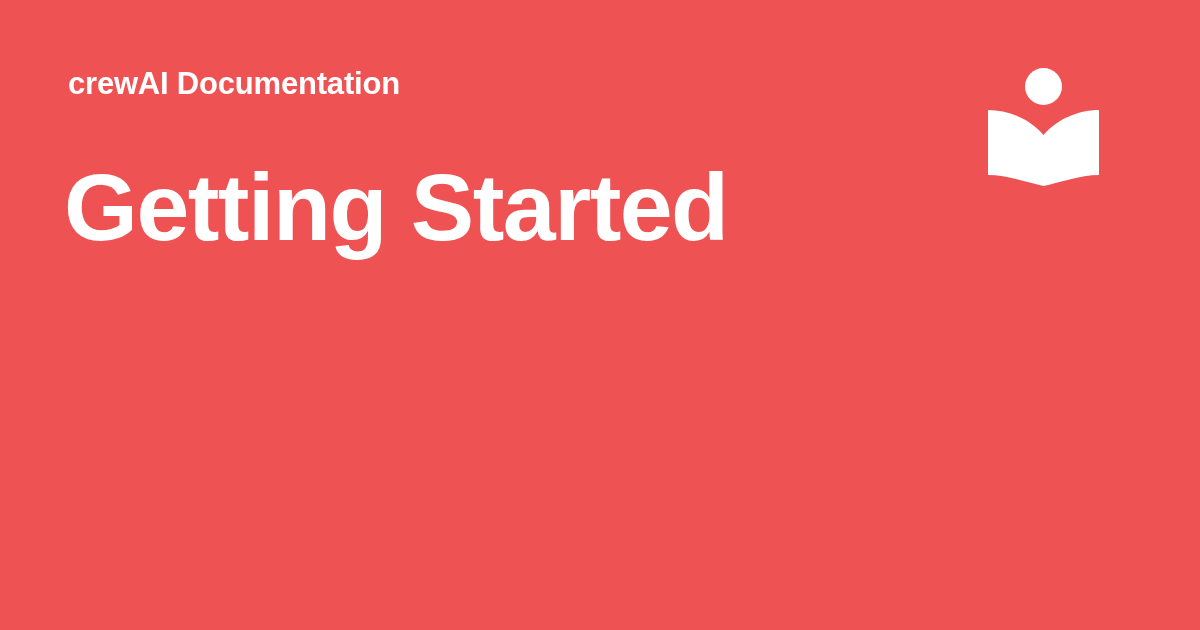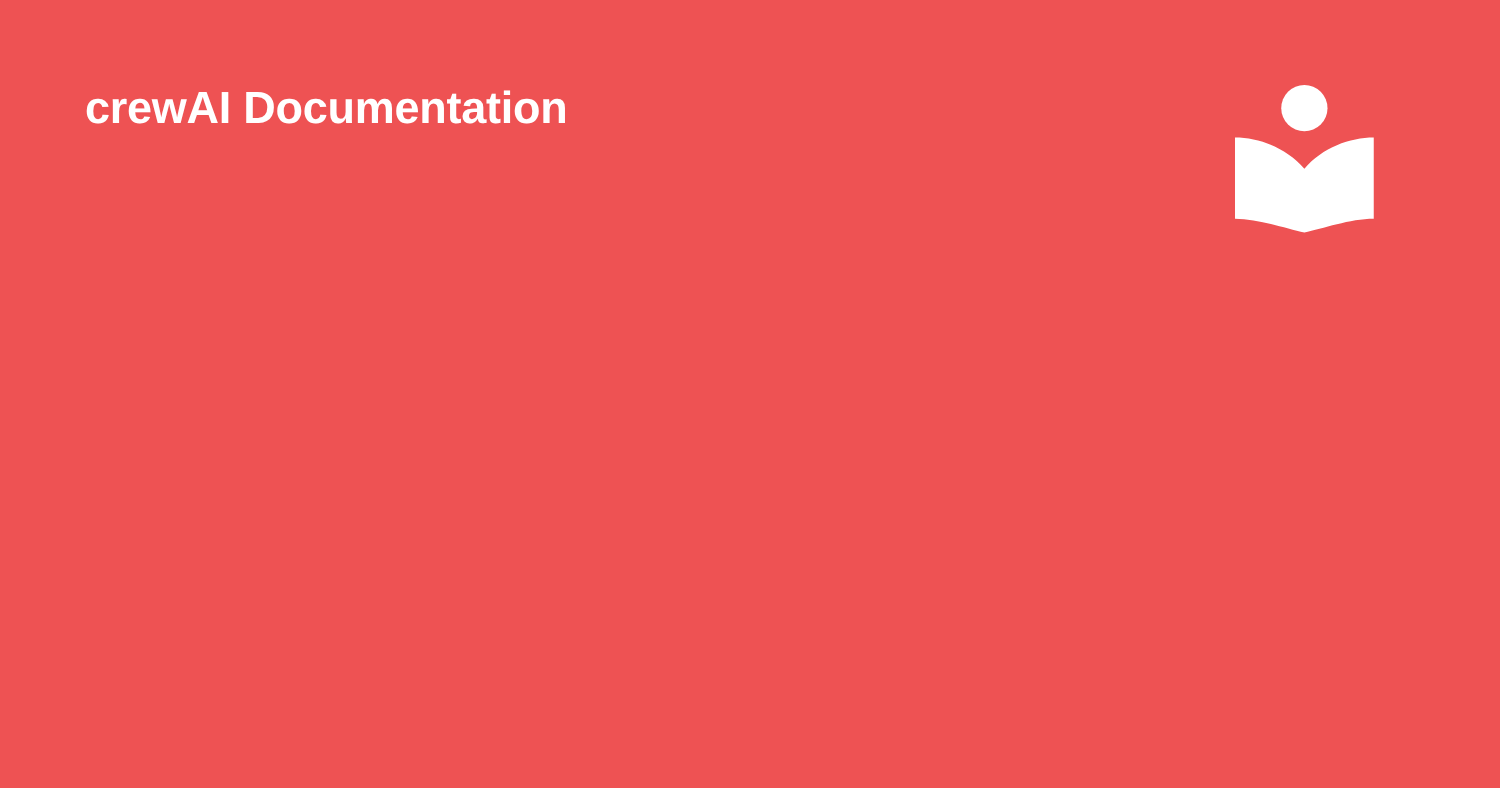--- a/index.html
+++ b/index.html
@@ -30,21 +30,21 @@
     width: 900px;
     height: 630px;
   }
 
   .eyebrow {
     position: absolute;
     left: 0;
     top: 68px;
     margin: 0;
     font-family: "Liberation Sans", sans-serif;
-    font-size: 36px;
+    font-size: 31px;
     font-weight: bold;
     line-height: 1;
     letter-spacing: -0.2px;
     color: #ffffff;
     white-space: nowrap;
   }
 
   .page-title {
     position: absolute;
     left: -4px;
@@ -74,20 +74,21 @@
   }
 </style>
 </head>
 <body>
 
 <div class="og-card">
 
   <div class="card-content">
     <p class="eyebrow">crewAI Documentation</p>
 
+    <h1 class="page-title">Getting Started</h1>
   </div>
 
   <div class="brand-logo">
     <svg viewBox="0 0 118 130" xmlns="http://www.w3.org/2000/svg">
       <circle cx="58.5" cy="24.5" r="18.5" fill="#ffffff"></circle>
       <path d="M3 48
                C 22 48, 44 56, 58.5 73
                C 73 56, 95 48, 114 48
                L 114 113
                C 95 113, 73 121, 58.5 124

